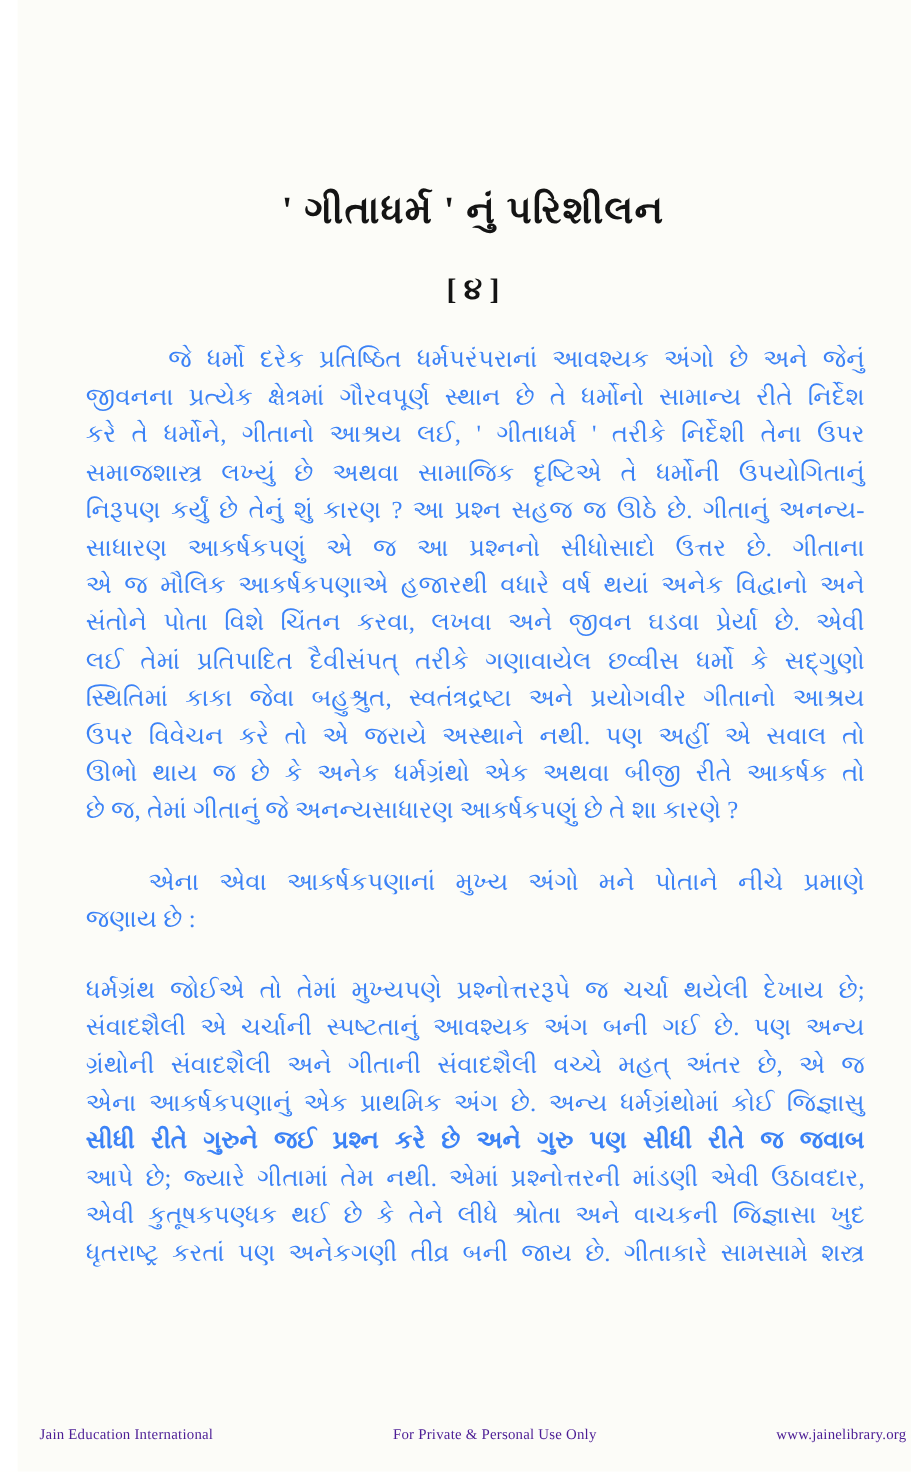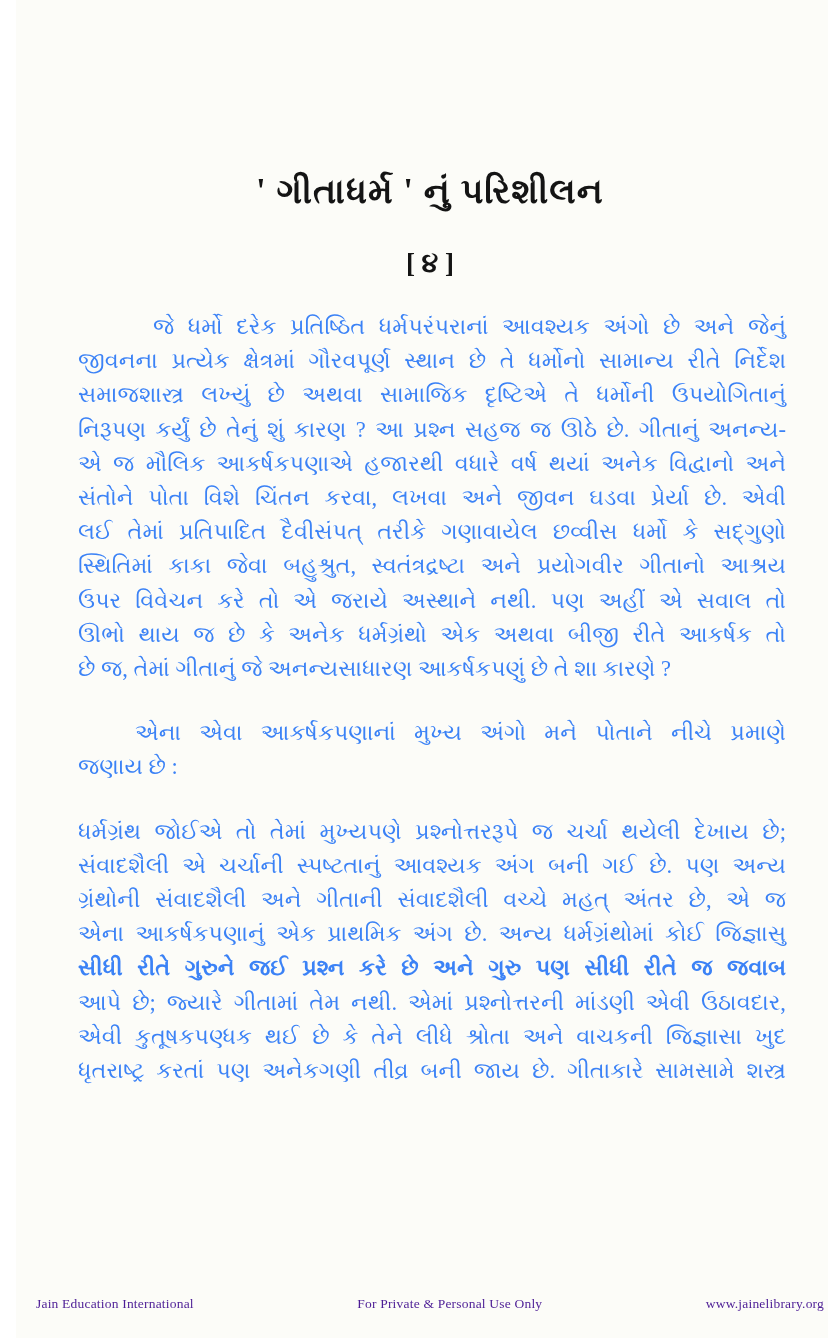--- a/index.html
+++ b/index.html
@@ -67,22 +67,24 @@
 <div class="page">
 
   <div class="doc-title">' ગીતાધર્મ ' નું પરિશીલન</div>
   <div class="section-num">[ ૪ ]</div>
 
   <div class="text-block">
 
     <div class="para">
       <div class="line indent-lg">જે ધર્મો દરેક પ્રતિષ્ઠિત ધર્મપરંપરાનાં આવશ્યક અંગો છે અને જેનું</div>
       <div class="line">જીવનના પ્રત્યેક ક્ષેત્રમાં ગૌરવપૂર્ણ સ્થાન છે તે ધર્મોનો સામાન્ય રીતે નિર્દેશ</div>
+      <div class="line">કરે તે ધર્મોને, ગીતાનો આશ્રય લઈ, ' ગીતાધર્મ ' તરીકે નિર્દેશી તેના ઉપર</div>
       <div class="line">સમાજશાસ્ત્ર લખ્યું છે અથવા સામાજિક દૃષ્ટિએ તે ધર્મોની ઉપયોગિતાનું</div>
       <div class="line">નિરૂપણ કર્યું છે તેનું શું કારણ ? આ પ્રશ્ન સહજ જ ઊઠે છે. ગીતાનું અનન્ય-</div>
+      <div class="line">સાધારણ આકર્ષકપણું એ જ આ પ્રશ્નનો સીધોસાદો ઉત્તર છે. ગીતાના</div>
       <div class="line">એ જ મૌલિક આકર્ષકપણાએ હજારથી વધારે વર્ષ થયાં અનેક વિદ્વાનો અને</div>
       <div class="line">સંતોને પોતા વિશે ચિંતન કરવા, લખવા અને જીવન ઘડવા પ્રેર્યા છે. એવી</div>
       <div class="line">લઈ તેમાં પ્રતિપાદિત દૈવીસંપત્ તરીકે ગણાવાયેલ છવ્વીસ ધર્મો કે સદ્ગુણો</div>
       <div class="line">સ્થિતિમાં કાકા જેવા બહુશ્રુત, સ્વતંત્રદ્રષ્ટા અને પ્રયોગવીર ગીતાનો આશ્રય</div>
       <div class="line">ઉપર વિવેચન કરે તો એ જરાયે અસ્થાને નથી. પણ અહીં એ સવાલ તો</div>
       <div class="line">ઊભો થાય જ છે કે અનેક ધર્મગ્રંથો એક અથવા બીજી રીતે આકર્ષક તો</div>
       <div class="line last">છે જ, તેમાં ગીતાનું જે અનન્યસાધારણ આકર્ષકપણું છે તે શા કારણે ?</div>
     </div>
 
     <div class="para">

